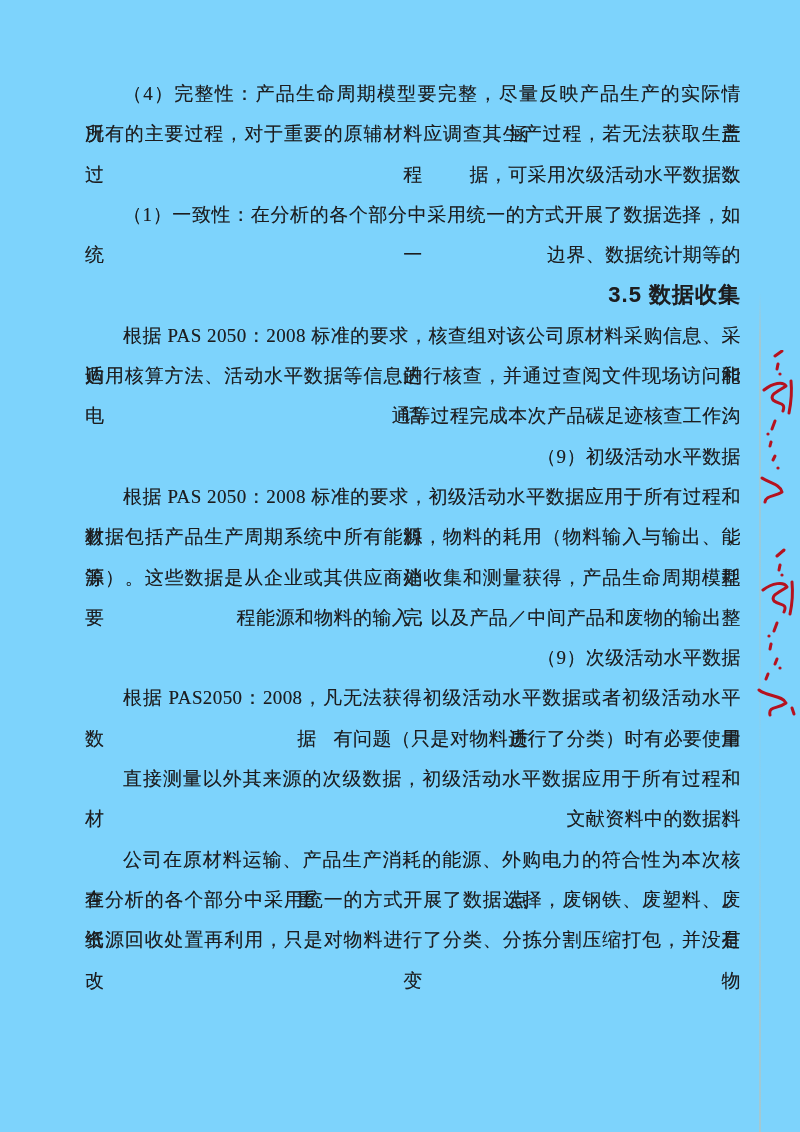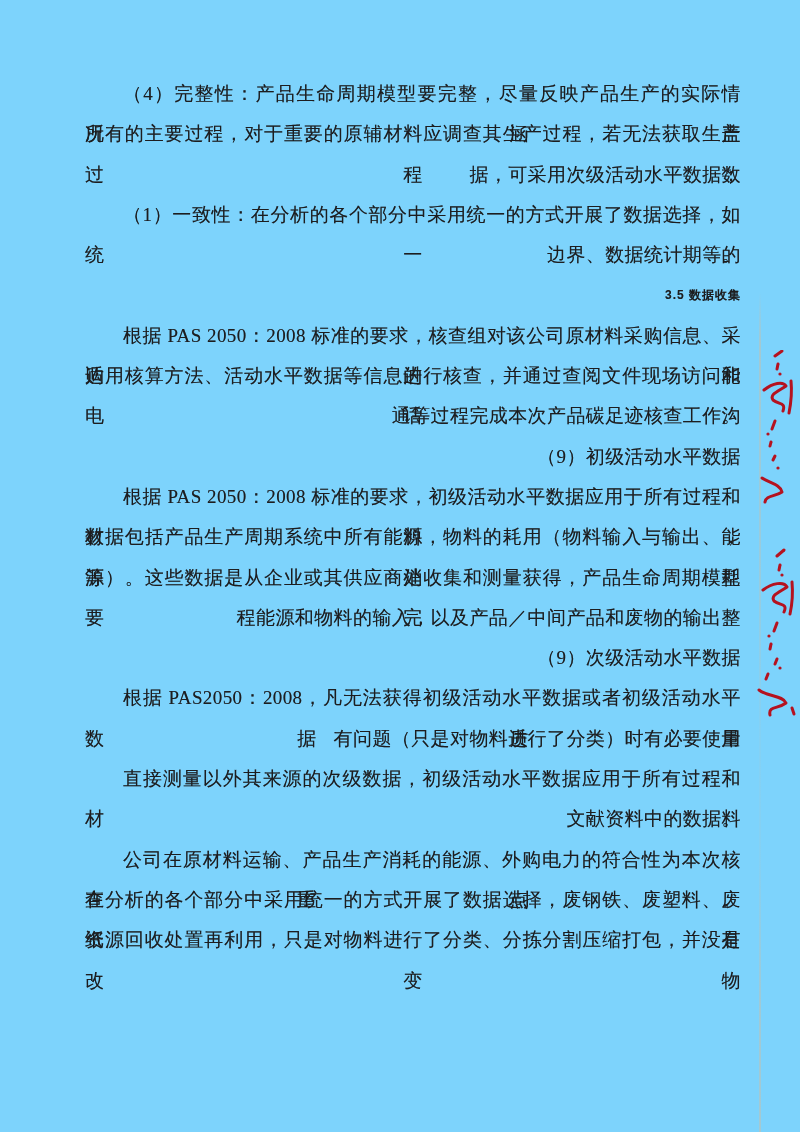--- a/index.html
+++ b/index.html
@@ -35,21 +35,21 @@
   .line.fill {
     text-align: justify;
     text-align-last: justify;
   }
   .line.indent {
     text-indent: 2em;
   }
   .line.heading {
     font-family: "Liberation Sans", "DejaVu Sans", sans-serif;
     font-weight: bold;
-    font-size: 12px;
+    font-size: 22px;
     letter-spacing: 1px;
   }
   .fold-line {
     position: absolute;
     left: 759px;
     top: 292px;
     width: 2px;
     height: 840px;
     background: linear-gradient(to bottom,
       rgba(195,192,175,0.0) 0%,

